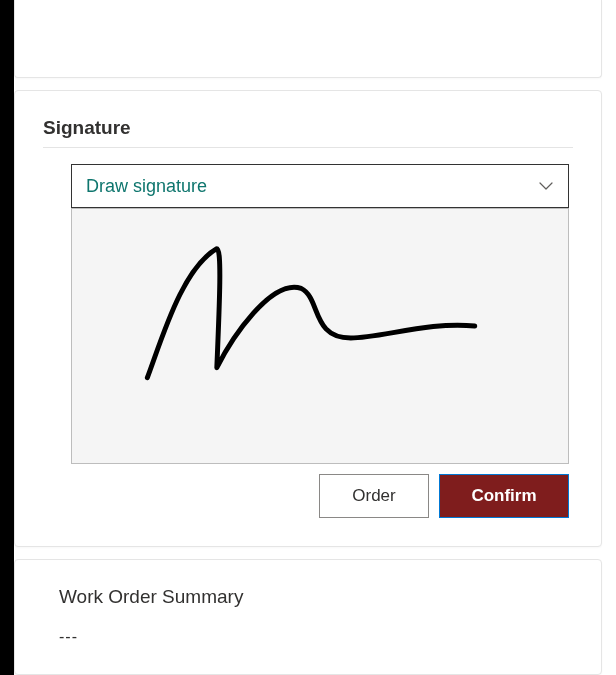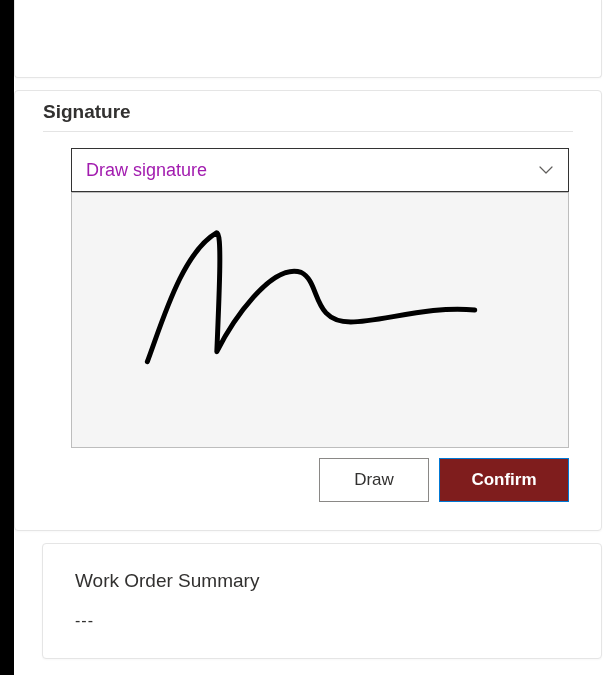--- a/index.html
+++ b/index.html
@@ -30,21 +30,21 @@
       margin-bottom: 12px;
       box-shadow: 0 1px 2px rgba(0,0,0,0.03);
     }
     .card-spacer {
       height: 78px;
       border-top: none;
       border-radius: 0 0 4px 4px;
       margin-top: 0;
     }
     .card-signature {
-      padding: 10px 28px 28px 28px;
+      padding: 26px 28px 28px 28px;
     }
     .section-title {
       font-size: 19px;
       font-weight: 600;
       color: #323130;
       margin-bottom: 8px;
     }
     .hr {
       border: none;
       border-top: 1px solid #e4e4e4;
@@ -53,21 +53,21 @@
     .dropdown {
       width: 498px;
       margin-left: 28px;
       height: 44px;
       border: 1px solid #333;
       display: flex;
       align-items: center;
       justify-content: space-between;
       padding: 0 14px;
       font-size: 18px;
-      color: #a21caf;
+      color: #0f766e;
       cursor: pointer;
       background: #fff;
     }
     .chevron {
       width: 16px;
       height: 16px;
       display: flex;
       align-items: center;
       justify-content: center;
     }
@@ -114,23 +114,22 @@
       color: #323130;
     }
     .btn-primary {
       background: #7f1d1d;
       border: 1px solid #0078d4;
       color: #fff;
       font-weight: 600;
       min-width: 130px;
     }
     .card-summary {
-      padding: 26px 28px 28px 32px;
+      padding: 26px 28px 28px 44px;
       min-height: 80px;
-      margin-left: 28px;
     }
     .summary-title {
       font-size: 19px;
       font-weight: 400;
       color: #323130;
       margin-bottom: 20px;
     }
     .summary-dash {
       font-size: 16px;
       letter-spacing: 1px;
@@ -162,21 +161,21 @@
       <path d="M 75 170 
                C 90 130, 110 60, 145 40 
                C 150 40, 148 90, 145 160 
                C 160 130, 200 70, 230 80 
                C 250 90, 240 130, 280 130 
                C 310 130, 360 113, 405 118" stroke="#000" stroke-width="5" fill="none" stroke-linecap="round" stroke-linejoin="round"></path>
     </svg>
   </div>
 
   <div class="button-row">
-    <button class="btn btn-secondary">Draw</button>
+    <button class="btn btn-secondary">Order</button>
     <button class="btn btn-primary">Confirm</button>
   </div>
 </div>
 
 <div class="card card-summary">
   <div class="summary-title">Work Order Summary</div>
   <div class="summary-dash">---</div>
 </div>
 
 </body></html>

